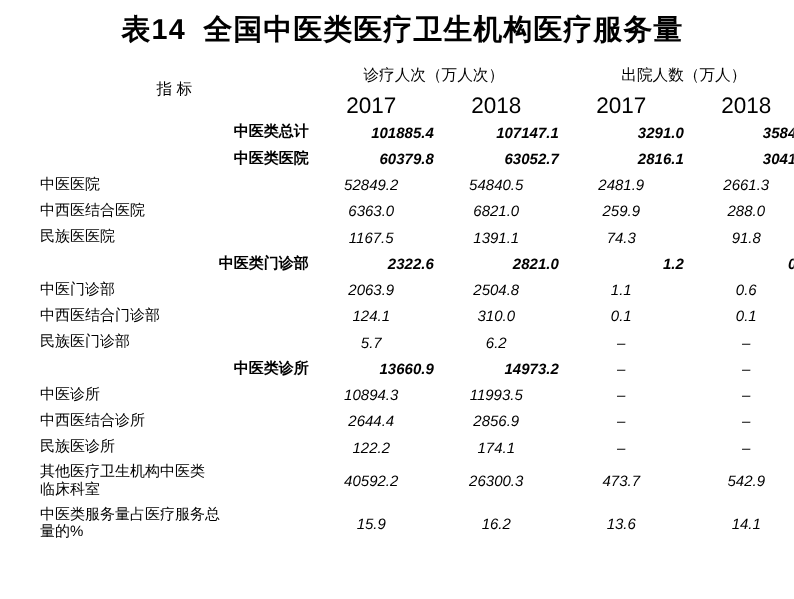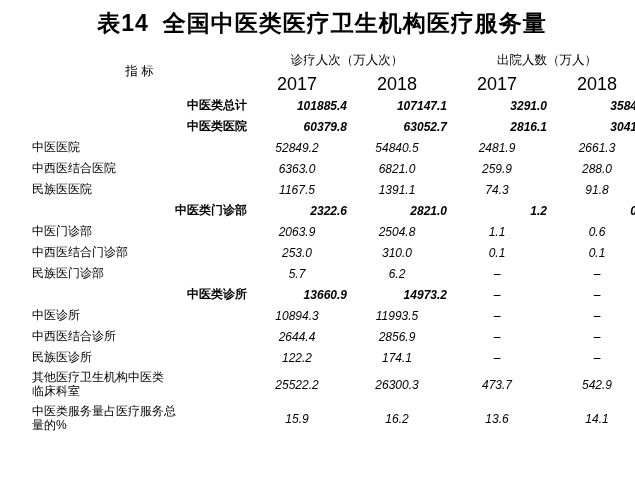--- a/index.html
+++ b/index.html
@@ -163,21 +163,21 @@
       </tr>
       <tr class="row">
         <td class="lbl ind2">中医门诊部</td>
         <td class="num">2063.9</td>
         <td class="num">2504.8</td>
         <td class="num">1.1</td>
         <td class="num">0.6</td>
       </tr>
       <tr class="row">
         <td class="lbl ind3">中西医结合门诊部</td>
-        <td class="num">253.0</td>
+        <td class="num">124.1</td>
         <td class="num">310.0</td>
         <td class="num">0.1</td>
         <td class="num">0.1</td>
       </tr>
       <tr class="row">
         <td class="lbl ind3">民族医门诊部</td>
         <td class="num">5.7</td>
         <td class="num">6.2</td>
         <td class="num dash">–</td>
         <td class="num dash">–</td>
@@ -209,21 +209,21 @@
         <td class="num">174.1</td>
         <td class="num dash">–</td>
         <td class="num dash">–</td>
       </tr>
 
       <tr class="row foot-row">
         <td class="lbl ind1 lbl-wrap">
           <span>其他医疗卫生机构中医类</span><br>
           <span>临床科室</span>
         </td>
-        <td class="num num-bottom">25522.2</td>
+        <td class="num num-bottom">40592.2</td>
         <td class="num num-top">26300.3</td>
         <td class="num num-bottom">473.7</td>
         <td class="num num-top">542.9</td>
       </tr>
 
       <tr class="row foot-row">
         <td class="lbl ind0 lbl-wrap b-bot2">
           <span>中医类服务量占医疗服务总</span><br>
           <span>量的%</span>
         </td>

